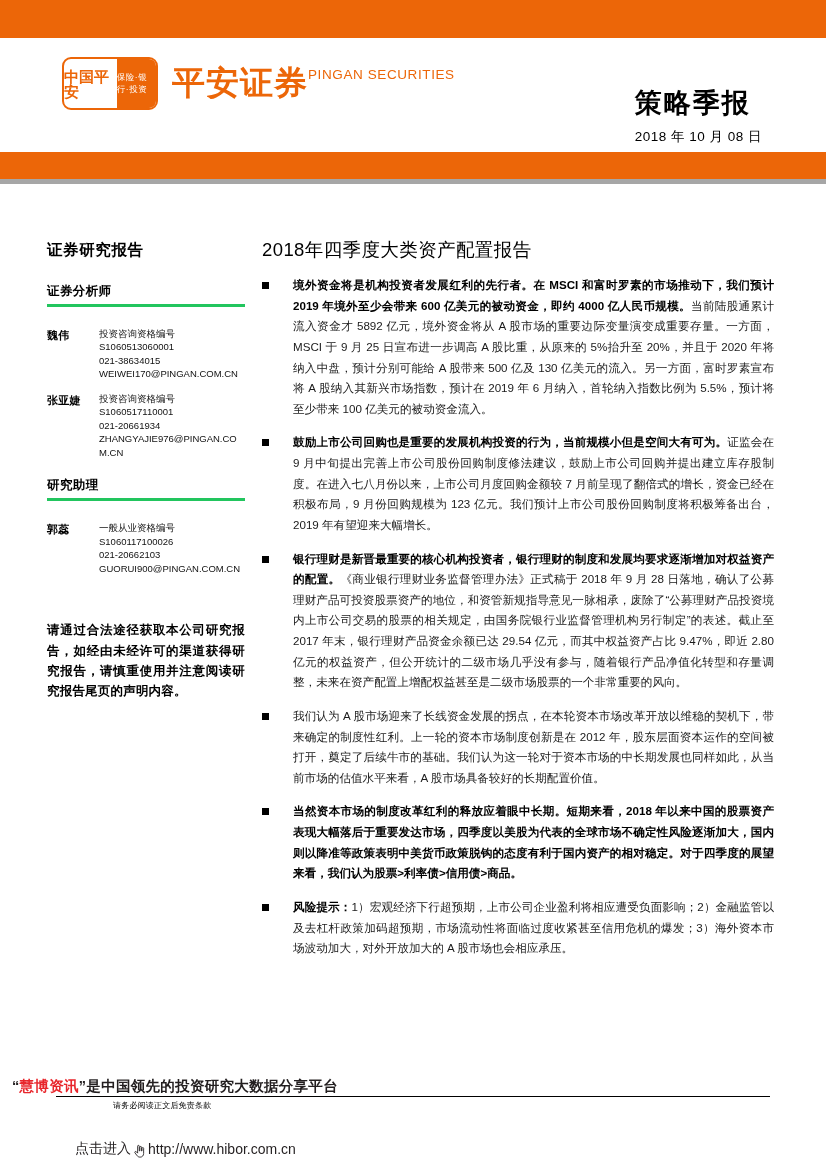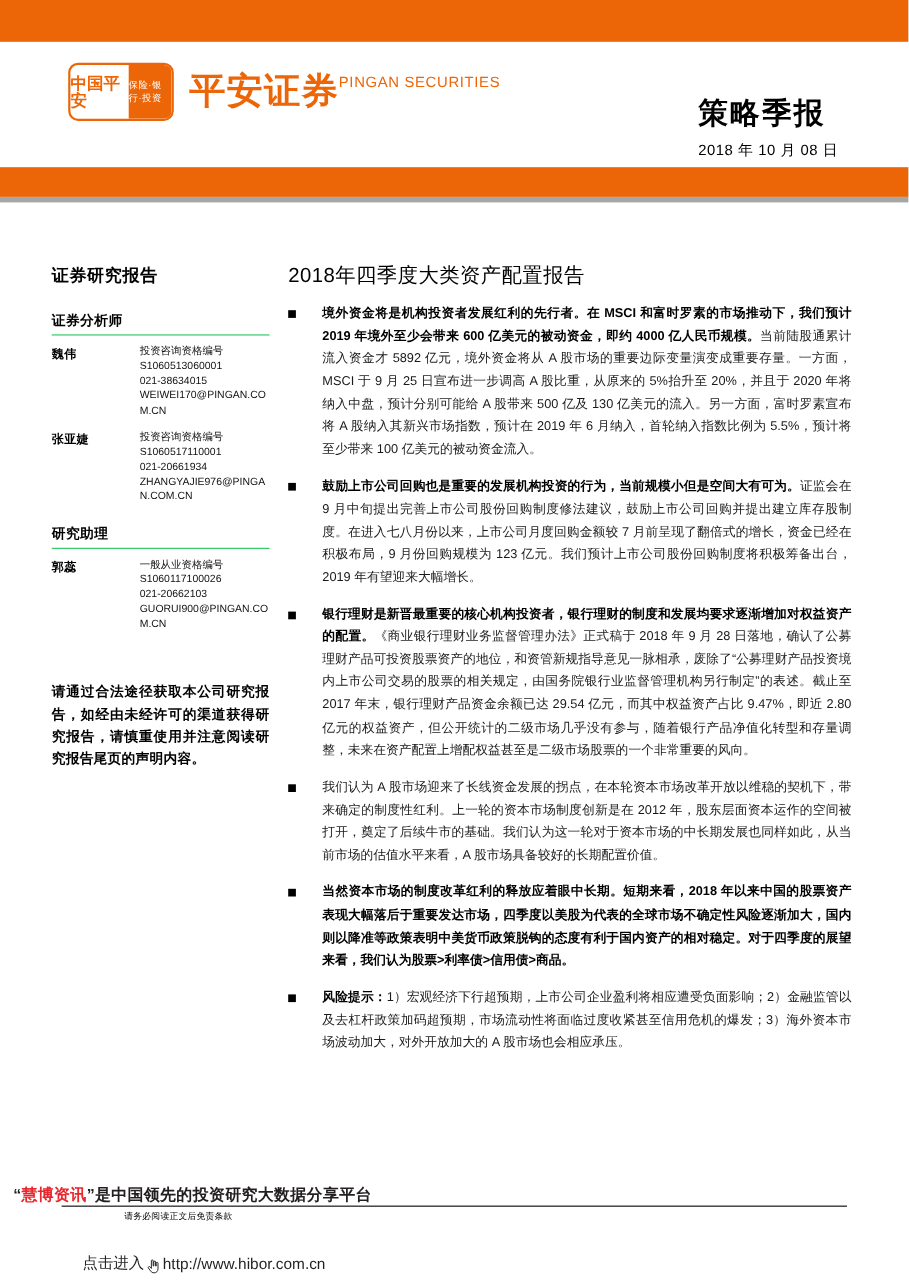--- a/index.html
+++ b/index.html
@@ -106,27 +106,26 @@
     font-size: 15.5px;
     font-weight: bold;
     letter-spacing: 0.6px;
     margin-bottom: 22px;
   }
   .sb-section {
     font-size: 12.5px;
     font-weight: bold;
     letter-spacing: 0.4px;
     padding-bottom: 4px;
-    border-bottom: 1px solid #22c55e;
-    margin-bottom: 8px;
+    border-bottom: 3px solid #22c55e;
+    margin-bottom: 20px;
   }
   .person {
     display: flex;
     margin-bottom: 11px;
-    gap: 28px;
   }
   .person-name {
     width: 52px;
     flex: 0 0 52px;
     font-size: 11px;
     font-weight: bold;
     letter-spacing: 0.3px;
     padding-top: 1px;
   }
   .person-info {

